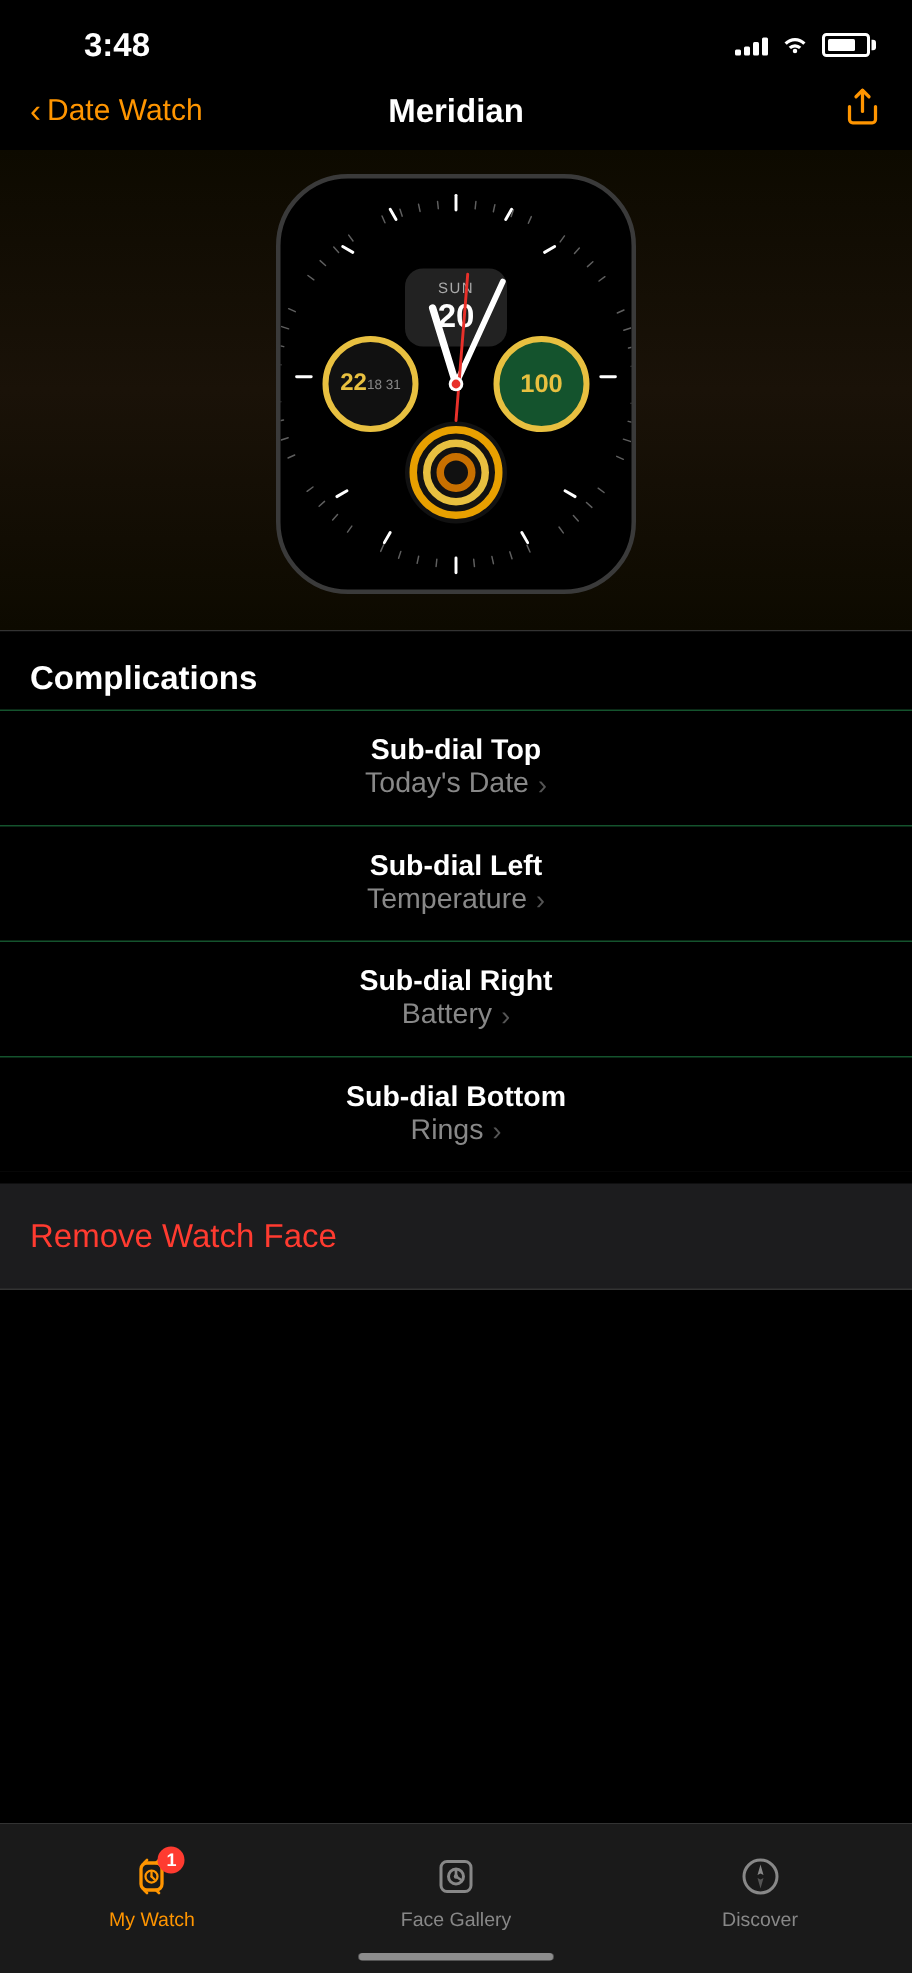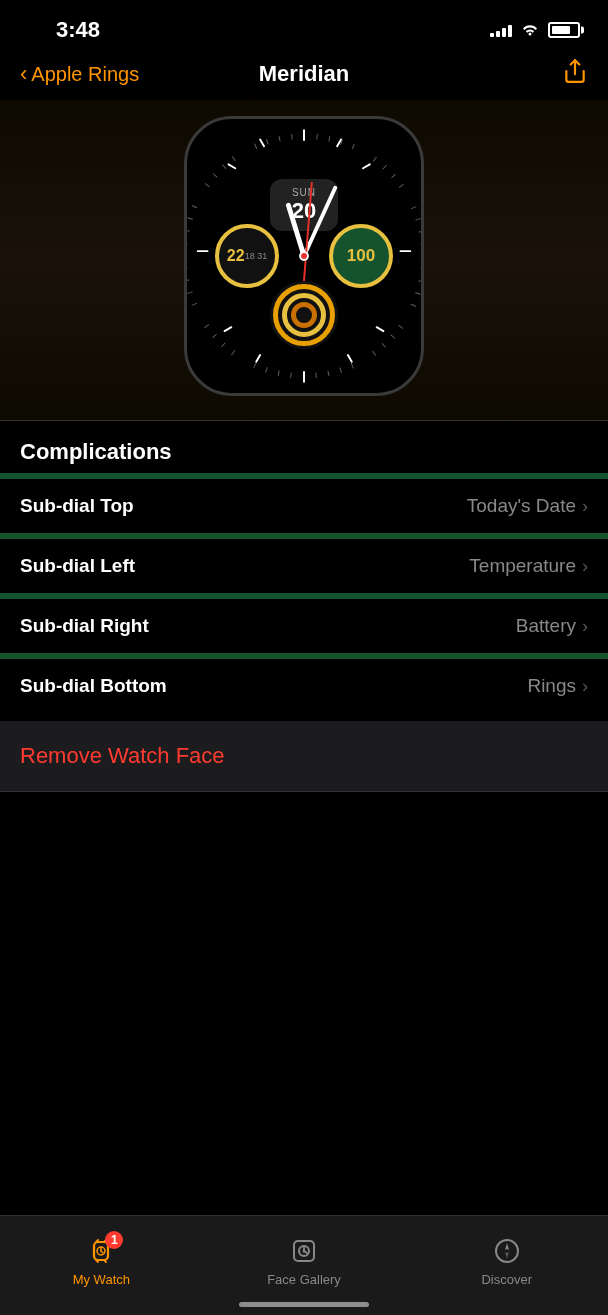--- a/index.html
+++ b/index.html
@@ -256,22 +256,23 @@
       font-size: 22px;
       font-weight: 700;
       color: #fff;
       padding: 18px 20px 8px;
     }
     .list-item {
       display: flex;
       justify-content: space-between;
       align-items: center;
       padding: 16px 20px;
-      border-top: 6px solid #14532d;
+      border-top: 1px solid #14532d;
       cursor: pointer;
+      flex-direction: column;
     }
     .list-item-label {
       font-size: 19px;
       font-weight: 700;
       color: #fff;
     }
     .list-item-value {
       display: flex;
       align-items: center;
       gap: 6px;
@@ -413,21 +414,21 @@
 
       <div class="battery-icon">
         <div class="battery-fill"></div>
       </div>
     </div>
   </div>
 
   <div class="nav-bar">
     <div class="back-btn">
       <span class="back-chevron">‹</span>
-      <span class="back-label">Apple Rings</span>
+      <span class="back-label">Date Watch</span>
     </div>
     <span class="nav-title">Meridian</span>
     <div class="share-btn">
       <svg width="26" height="26" viewBox="0 0 24 24" fill="none" stroke="#FF9500" stroke-width="2" stroke-linecap="round" stroke-linejoin="round">
         <path d="M4 12v8a2 2 0 002 2h12a2 2 0 002-2v-8"></path>
         <polyline points="16 6 12 2 8 6"></polyline>
         <line x1="12" y1="2" x2="12" y2="15"></line>
       </svg>
     </div>
   </div>

